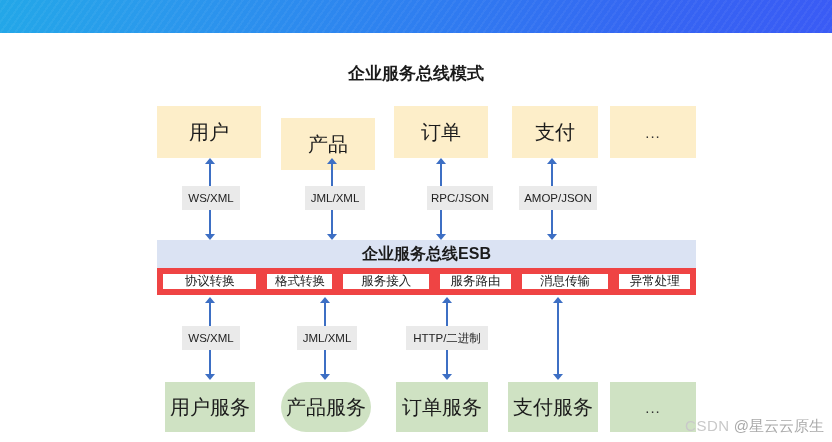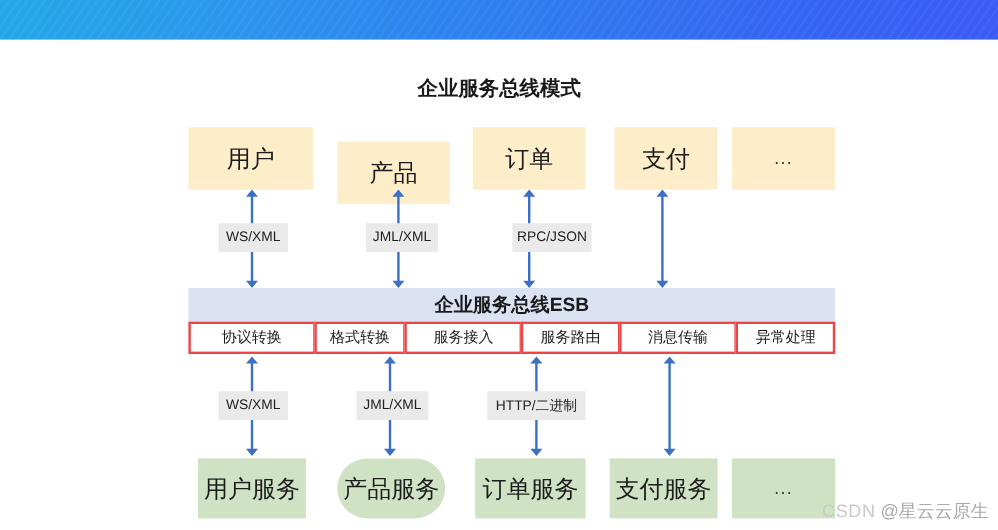--- a/index.html
+++ b/index.html
@@ -66,21 +66,21 @@
   
   .esb-bar {
     position: absolute; background: #dbe3f3; display: flex;
     align-items: center; justify-content: center;
     font-size: 16px; font-weight: bold; color: #1b1b1b;
   }
   .esb-cells { position: absolute; display: flex; background: #ffffff; }
   .esb-cell {
     display: flex; align-items: center; justify-content: center;
     font-size: 12.5px; color: #1c1c1c; height: 100%;
-    border: 2px solid #ef4444; margin-left: -1px; background: #fff;
+    border: 6px solid #ef4444; margin-left: -1px; background: #fff;
     white-space: nowrap;
   }
   .esb-cell:first-child { margin-left: 0; }
 
   
   .watermark {
     position: absolute; right: 8px; bottom: 6px;
     font-size: 15px; color: #a9a9a9; white-space: nowrap;
   }
   .watermark .csdn { color: #c9c9c9; letter-spacing: .5px; }
@@ -131,20 +131,21 @@
     </div>
     <div class="arrow" style="left:545px; top:158px; height:82px;">
       <div class="head-up"></div>
       <div class="shaft"></div>
       <div class="head-dn"></div>
     </div>
 
     <div class="pill" style="left:182px; top:186px; width:58px;">WS/XML</div>
     <div class="pill" style="left:305px; top:186px; width:60px;">JML/XML</div>
     <div class="pill" style="left:413px; top:186px; width:66px;margin-left:14px;">RPC/JSON</div>
+    <div class="pill" style="left:519px; top:186px; width:78px;">AMOP/JSON</div>
 
     <div class="esb-bar" style="left:157px; top:240px; width:539px; height:28px;">
       <span>企业服务总线ESB</span>
     </div>
 
     <div class="esb-cells" style="left:157px; top:268px; width:539px; height:27px;">
       <div class="esb-cell" style="width:110px;">协议转换</div>
       <div class="esb-cell" style="width:80px;">格式转换</div>
       <div class="esb-cell" style="width:102px;">服务接入</div>
       <div class="esb-cell" style="width:86px;">服务路由</div>

